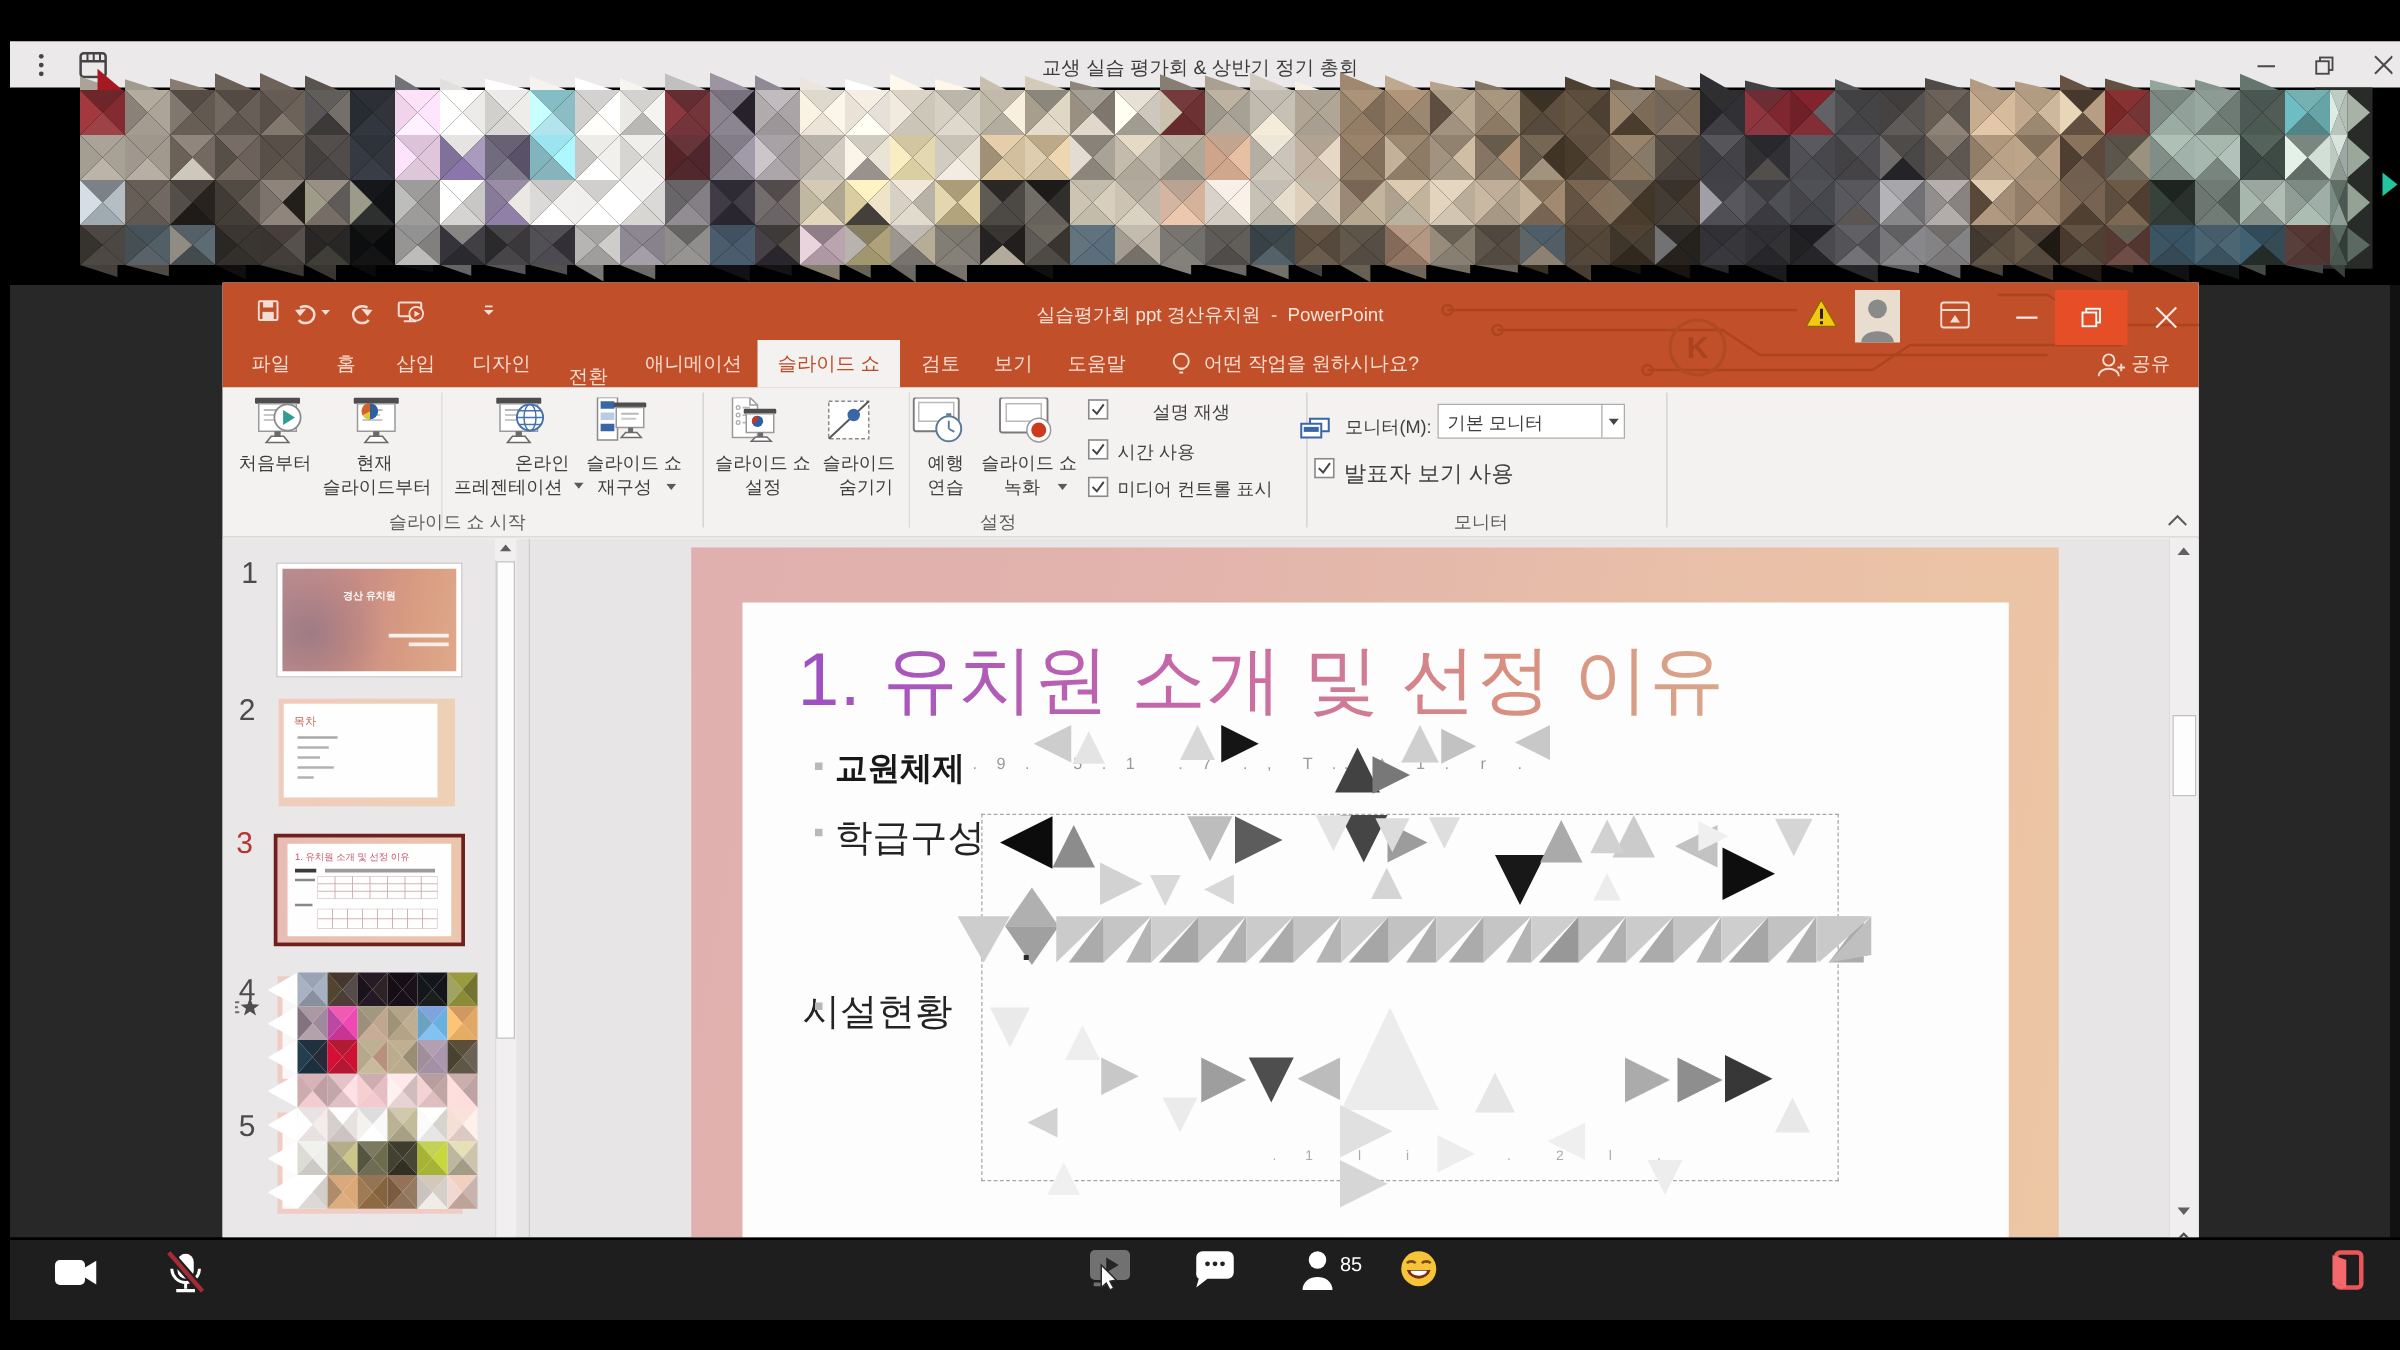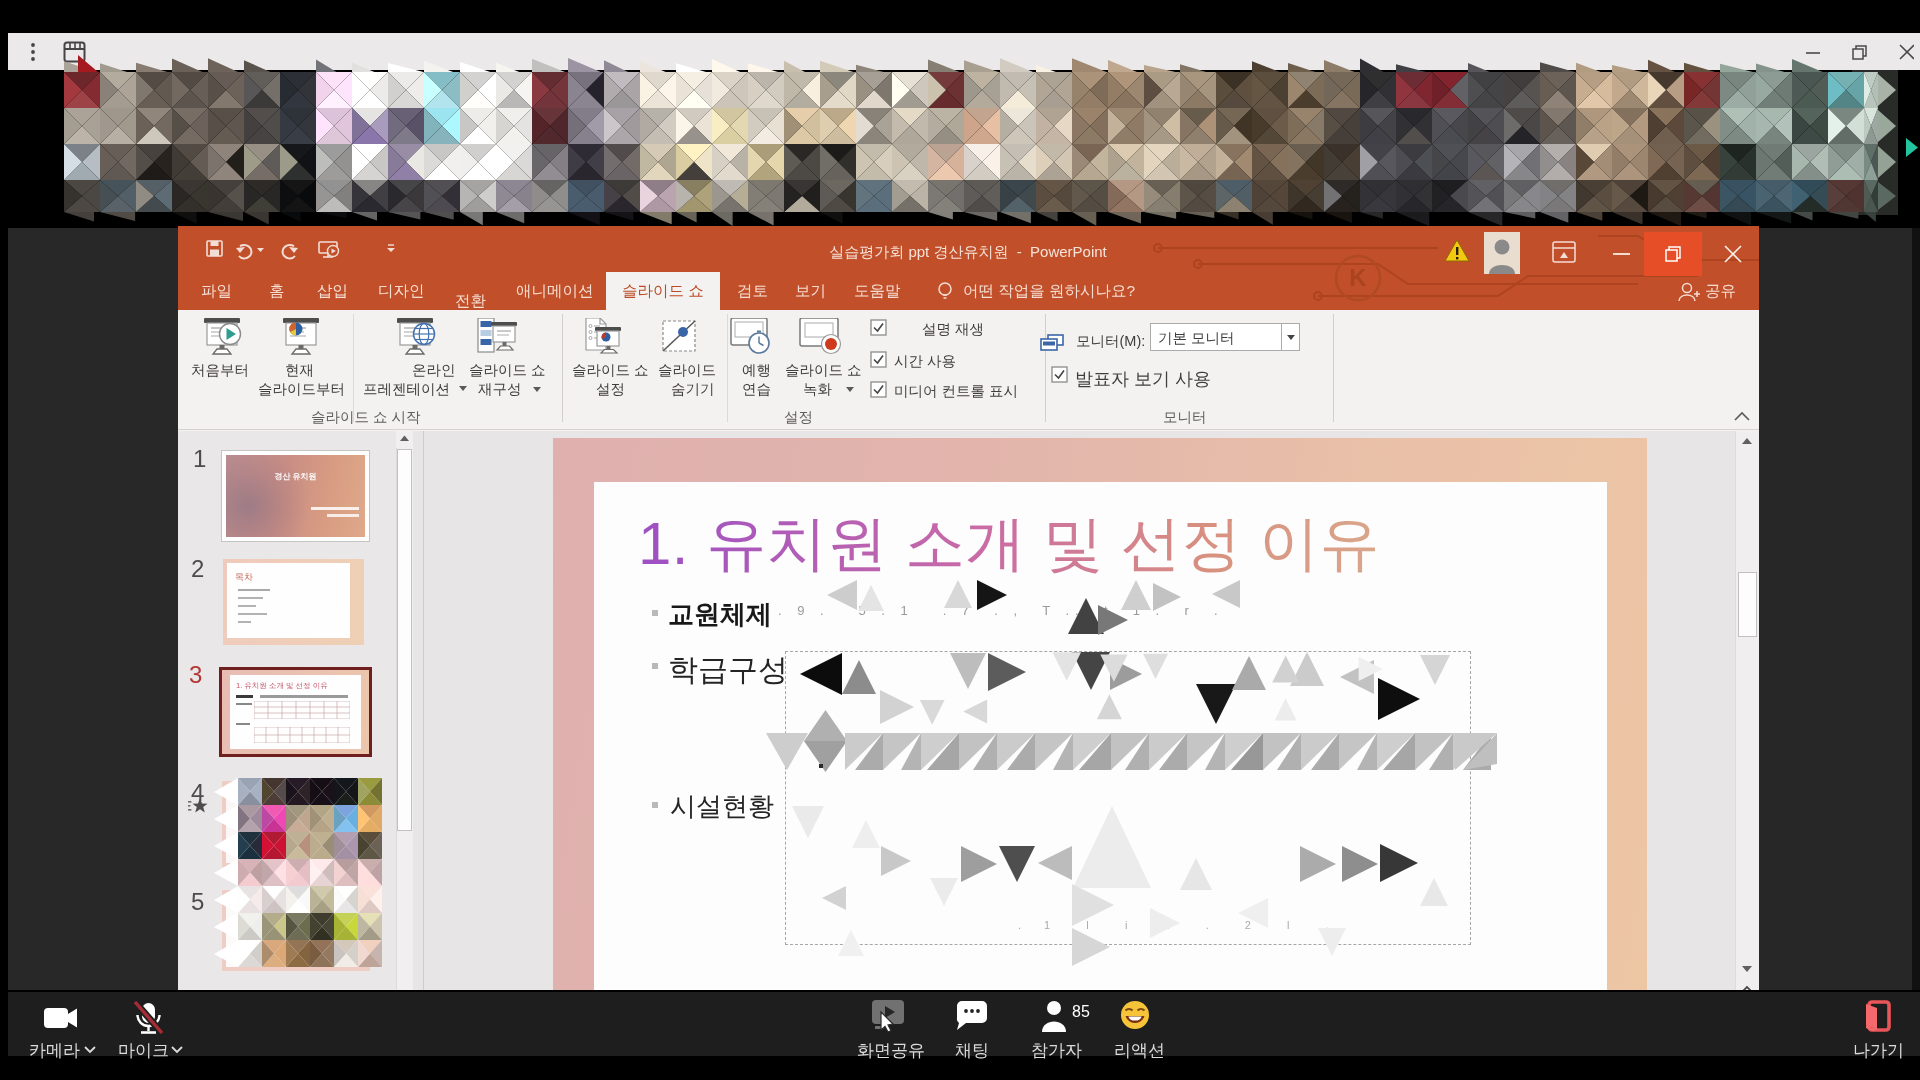--- a/index.html
+++ b/index.html
@@ -21,20 +21,21 @@
         <circle cx="3" cy="17" r="1.9" fill="#454545"></circle>
       </svg>
   </div>
   <svg class="abs" style="left:63px;top:41px" width="23" height="22">
     <rect x="1.5" y="1.5" width="20" height="19" rx="2.5" fill="none" stroke="#454545" stroke-width="2"></rect>
     <line x1="1.5" y1="8" x2="21.5" y2="8" stroke="#454545" stroke-width="2"></line>
     <line x1="7" y1="2" x2="7" y2="7" stroke="#454545" stroke-width="1.6"></line>
     <line x1="12" y1="2" x2="12" y2="7" stroke="#454545" stroke-width="1.6"></line>
     <line x1="17" y1="2" x2="17" y2="7" stroke="#454545" stroke-width="1.6"></line>
   </svg>
+  <div class="abs" style="left:660px;top:44px;width:600px;text-align:center;font-size:15.5px;color:#3b3b3b;">교생 실습 평가회 &amp; 상반기 정기 총회</div>
   <svg class="abs" style="left:1804px;top:42px" width="110" height="20">
     <line x1="2" y1="11" x2="16" y2="11" stroke="#4a4a4a" stroke-width="1.6"></line>
     <rect x="52" y="4" width="10" height="10" fill="none" stroke="#4a4a4a" stroke-width="1.5"></rect>
     <rect x="49" y="7" width="10" height="10" fill="#ebe9e9" stroke="#4a4a4a" stroke-width="1.5"></rect>
     <line x1="96" y1="3" x2="110" y2="17" stroke="#4a4a4a" stroke-width="1.6"></line>
     <line x1="110" y1="3" x2="96" y2="17" stroke="#4a4a4a" stroke-width="1.6"></line>
   </svg>
 
   <svg width="1920" height="240" viewBox="0 0 1920 240" style="position:absolute;left:0;top:0">
       <rect x="1852" y="70" width="46" height="145" fill="#292b28"></rect>
@@ -1485,21 +1486,21 @@
 
       <div class="abs" style="left:245px;top:0;width:1px;height:559px;background:#cfcccc;"></div>
 
       <div class="abs" style="left:375px;top:7px;width:1094px;height:552px;background:linear-gradient(100deg,#dfb0ae 0%,#e2b4ac 35%,#e9c0a8 70%,#edc6a4 100%);"></div>
       <div class="abs" style="left:416px;top:51px;width:1013px;height:508px;background:#fdfdfd;"></div>
 
       <div class="abs" style="left:460px;top:73px;width:760px;font-size:60px;letter-spacing:0.5px;font-weight:500;background:linear-gradient(90deg,#9d50c4 0%,#c96ba6 45%,#d8907f 75%,#d9a98c 100%);-webkit-background-clip:text;background-clip:text;color:transparent;">1. 유치원 소개 및 선정 이유</div>
 
       <div class="abs" style="left:490px;top:166px;font-size:26px;font-weight:bold;color:#181818;">교원체제</div>
       <div class="abs" style="left:490px;top:219px;font-size:30px;color:#242424;text-align:right;">학급구성</div>
-      <div class="abs" style="left:492px;top:358px;font-size:26px;color:#242424;">시설현황</div>
+      <div class="abs" style="left:464px;top:358px;font-size:30px;color:#242424;">시설현황</div>
       <div class="abs" style="left:474px;top:179px;width:6px;height:6px;background:#b9b9b9;"></div>
       <div class="abs" style="left:474px;top:232px;width:6px;height:6px;background:#b9b9b9;"></div>
       <div class="abs" style="left:474px;top:371px;width:6px;height:6px;background:#b9b9b9;"></div>
 
       <div class="abs" style="left:600px;top:172px;width:600px;font-size:13px;color:#9a9a9a;letter-spacing:6px;">. 9 .&nbsp;&nbsp; 5 . 1&nbsp;&nbsp; . 7 &nbsp;. ,&nbsp; T ..&nbsp; t&nbsp; 1 . &nbsp;r&nbsp; .</div>
       <div class="abs" style="left:840px;top:488px;width:420px;font-size:11px;color:#ababab;letter-spacing:10px;">. 1&nbsp; l&nbsp; i&nbsp; 1&nbsp; .&nbsp; 2&nbsp; l&nbsp; .</div>
 
       <div class="abs" style="left:607px;top:220px;width:686px;height:294px;border:1.5px dashed #a6a6a6;"></div>
 
     </div>
@@ -1649,29 +1650,14 @@
   <path d="M6 16 A9.5 9.5 0 0 0 24 16 Z" fill="#7a2d10"></path>
   <path d="M8.5 16 h13 a6.5 4 0 0 1 -13 0 Z" fill="#fff" transform="translate(0,0.6) scale(1)"></path>
   <path d="M6 16 A9.5 9.5 0 0 0 24 16" fill="none" stroke="#7a2d10" stroke-width="1"></path>
 </svg>
 <svg class="abs" style="left:1862px;top:1000px" width="30" height="34">
   <rect x="7" y="2" width="20" height="28" rx="3" fill="none" stroke="#e8565a" stroke-width="3.6"></rect>
   <path d="M4 4 L15 8 L15 30 L4 25 Z" fill="#f4696c"></path>
   <path d="M4 25 L15 30 L11 31 L4 28 Z" fill="#f4696c"></path>
 </svg>
 
-  <div class="abs" style="top:1039px;left:0;width:1920px;height:20px;font-size:17px;color:#dcdcdc;">
-    <span class="abs" style="left:29px;">카메라</span>
-    <span class="abs" style="left:118px;">마이크</span>
-    <span class="abs" style="left:857px;">화면공유</span>
-    <span class="abs" style="left:955px;">채팅</span>
-    <span class="abs" style="left:1031px;">참가자</span>
-    <span class="abs" style="left:1114px;">리액션</span>
-    <span class="abs" style="left:1853px;">나가기</span>
-    <svg class="abs" style="left:83px;top:6px" width="14" height="10">
-        <path d="M2 2 L7 7 L12 2" fill="none" stroke="#dcdcdc" stroke-width="1.8"></path>
-      </svg>
-    <svg class="abs" style="left:170px;top:6px" width="14" height="10">
-        <path d="M2 2 L7 7 L12 2" fill="none" stroke="#dcdcdc" stroke-width="1.8"></path>
-      </svg>
-  </div>
 
 </div>
 
 </body></html>

